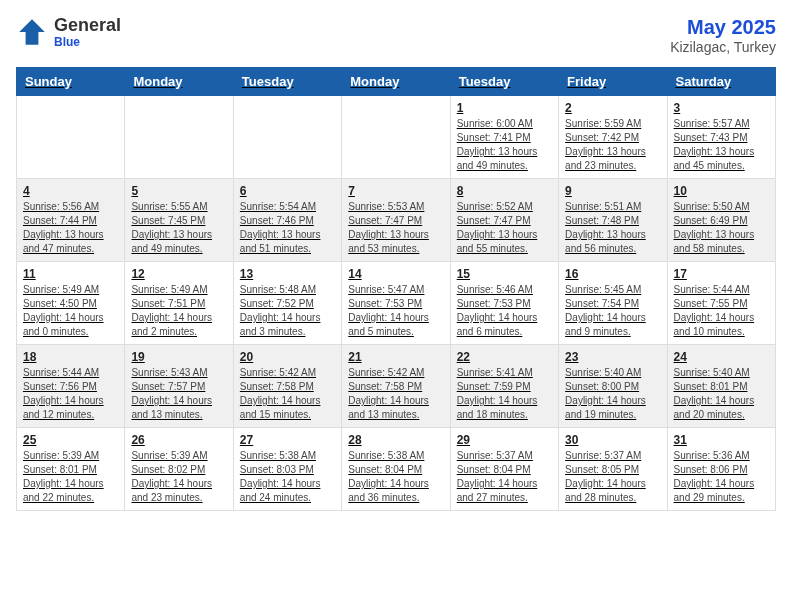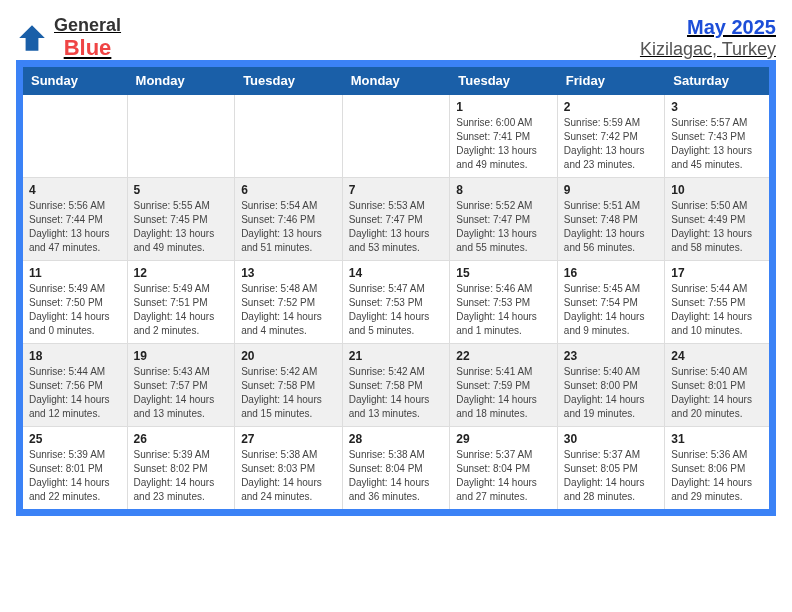--- a/index.html
+++ b/index.html
@@ -7,63 +7,63 @@
       font-family: Arial, sans-serif;
       background: #fff;
       width: 792px;
       min-height: 612px;
       padding: 16px;
     }
     .header {
       display: flex;
       justify-content: space-between;
       align-items: flex-start;
-      text-decoration: underline;
+      margin-bottom: 12px;
     }
     .logo {
       display: flex;
       align-items: center;
       gap: 6px;
     }
     .logo-text {
       display: flex;
       flex-direction: column;
       line-height: 1.1;
     }
     .logo-general {
       font-size: 18px;
       font-weight: bold;
       color: #333;
     }
     .logo-blue {
-      font-size: 22px;
+      font-size: 12px;
       font-weight: bold;
-      color: #ef4444;
-      text-align: center;
+      color: #1d4ed8;
     }
     .logo-icon {
       width: 32px;
       height: 32px;
     }
     .title-block {
       text-align: right;
     }
     .month-year {
       font-size: 20px;
       font-weight: bold;
       color: #1d4ed8;
     }
     .location {
-      font-size: 18px;
+      font-size: 14px;
       color: #555;
     }
     .calendar {
       width: 100%;
       border-collapse: collapse;
-      border: 7px solid #3b82f6;
+      border: 1px solid #3b82f6;
+      text-decoration: underline;
     }
     .calendar th {
       background-color: #1a5fa8;
       color: #fff;
       font-size: 13px;
       font-weight: bold;
       text-align: left;
       padding: 6px 8px;
       border: 1px solid #1a5fa8;
     }
@@ -222,70 +222,70 @@
             <div>Sunrise: 5:51 AM</div>
             <div>Sunset: 7:48 PM</div>
             <div>Daylight: 13 hours</div>
             <div>and 56 minutes.</div>
           </div>
         </td>
         <td>
           <div class="day-number">10</div>
           <div class="day-info">
             <div>Sunrise: 5:50 AM</div>
-            <div>Sunset: 4:49 PM</div>
+            <div>Sunset: 6:49 PM</div>
             <div>Daylight: 13 hours</div>
             <div>and 58 minutes.</div>
           </div>
         </td>
       </tr>
       <tr>
         <td>
           <div class="day-number">11</div>
           <div class="day-info">
             <div>Sunrise: 5:49 AM</div>
-            <div>Sunset: 7:50 PM</div>
+            <div>Sunset: 4:50 PM</div>
             <div>Daylight: 14 hours</div>
             <div>and 0 minutes.</div>
           </div>
         </td>
         <td>
           <div class="day-number">12</div>
           <div class="day-info">
             <div>Sunrise: 5:49 AM</div>
             <div>Sunset: 7:51 PM</div>
             <div>Daylight: 14 hours</div>
             <div>and 2 minutes.</div>
           </div>
         </td>
         <td>
           <div class="day-number">13</div>
           <div class="day-info">
             <div>Sunrise: 5:48 AM</div>
             <div>Sunset: 7:52 PM</div>
             <div>Daylight: 14 hours</div>
-            <div>and 4 minutes.</div>
+            <div>and 3 minutes.</div>
           </div>
         </td>
         <td>
           <div class="day-number">14</div>
           <div class="day-info">
             <div>Sunrise: 5:47 AM</div>
             <div>Sunset: 7:53 PM</div>
             <div>Daylight: 14 hours</div>
             <div>and 5 minutes.</div>
           </div>
         </td>
         <td>
           <div class="day-number">15</div>
           <div class="day-info">
             <div>Sunrise: 5:46 AM</div>
             <div>Sunset: 7:53 PM</div>
             <div>Daylight: 14 hours</div>
-            <div>and 1 minutes.</div>
+            <div>and 6 minutes.</div>
           </div>
         </td>
         <td>
           <div class="day-number">16</div>
           <div class="day-info">
             <div>Sunrise: 5:45 AM</div>
             <div>Sunset: 7:54 PM</div>
             <div>Daylight: 14 hours</div>
             <div>and 9 minutes.</div>
           </div>

